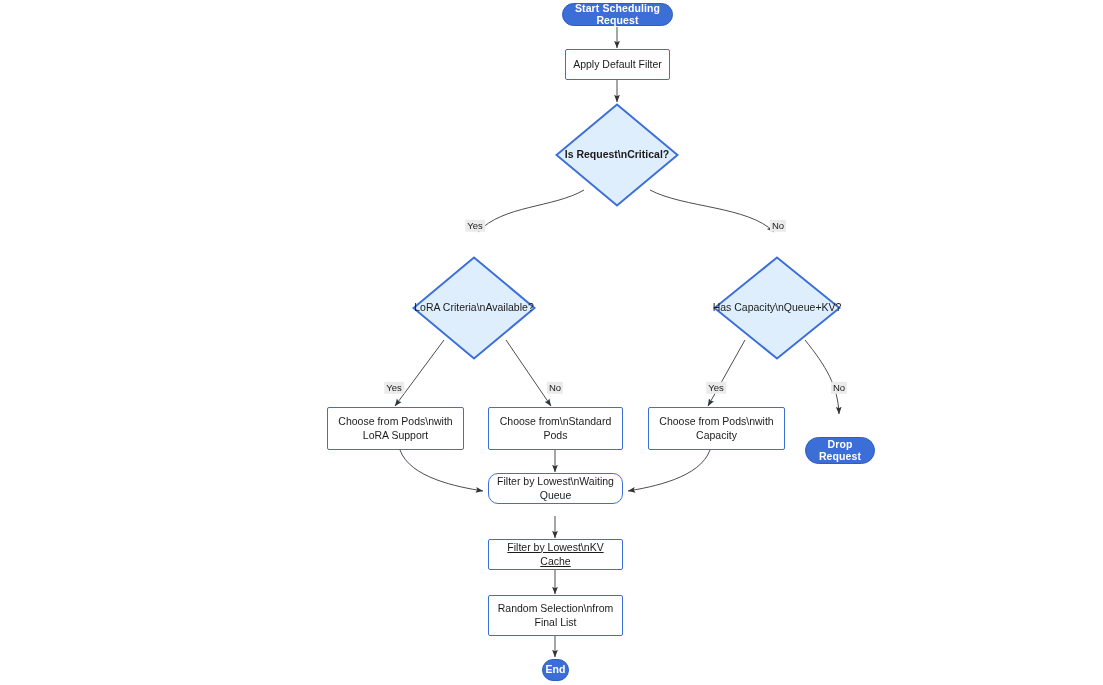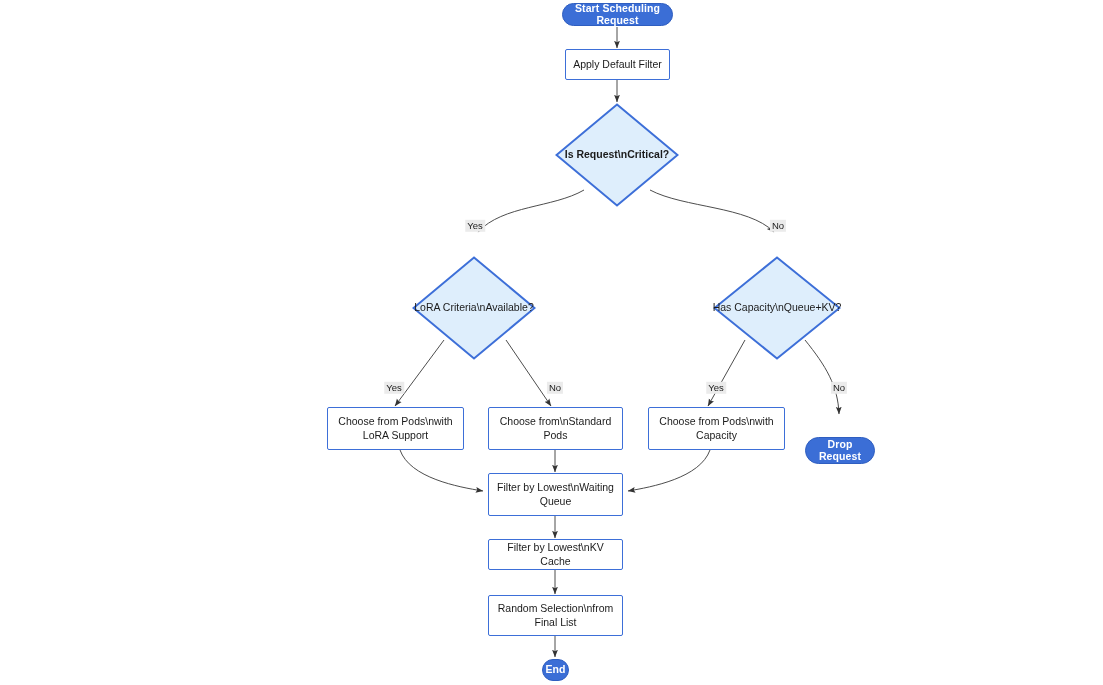--- a/index.html
+++ b/index.html
@@ -176,28 +176,28 @@
 
   <div class="node process" style="left:600px; top:407px; width:137px; height:43px;">
     <div>
       <div>Choose from Pods\nwith</div>
       <div>Capacity</div>
     </div>
   </div>
 
   <div class="node terminal" style="left:757px; top:437px; width:70px; height:27px;">Drop Request</div>
 
-  <div class="node process" style="left:440px; top:473px; width:135px; height:43px;">
+  <div class="node process" style="left:440px; top:473px; width:135px; height:31px;border-radius:10px;">
     <div>
       <div>Filter by Lowest\nWaiting</div>
       <div>Queue</div>
     </div>
   </div>
 
-  <div class="node process" style="left:440px; top:539px; width:135px; height:31px;">Filter by Lowest\nKV Cache</div>
+  <div class="node process" style="left:440px; top:539px; width:135px; height:31px;text-decoration:underline;">Filter by Lowest\nKV Cache</div>
 
   <div class="node process" style="left:440px; top:595px; width:135px; height:41px;">
     <div>
       <div>Random Selection\nfrom</div>
       <div>Final List</div>
     </div>
   </div>
 
   <div class="node terminal" style="left:494px; top:659px; width:27px; height:22px;">End</div>
 

